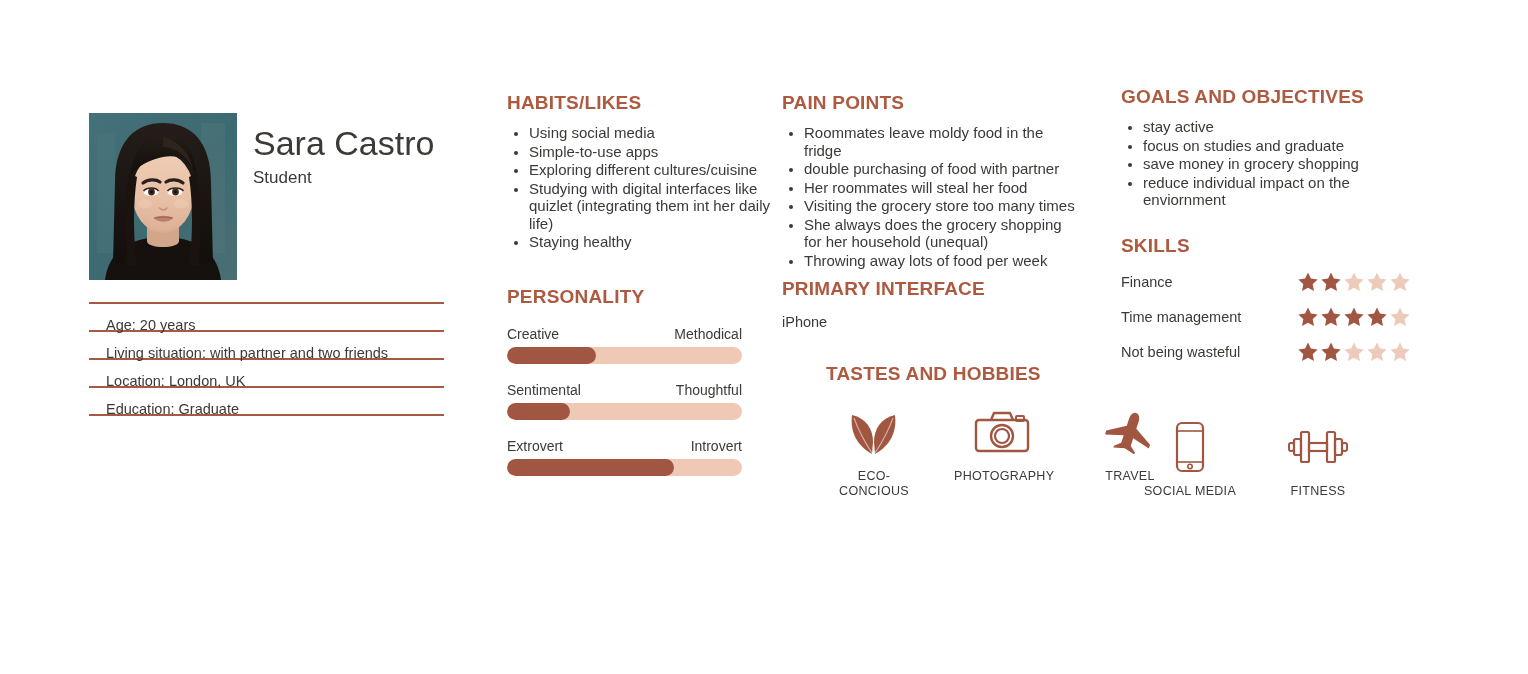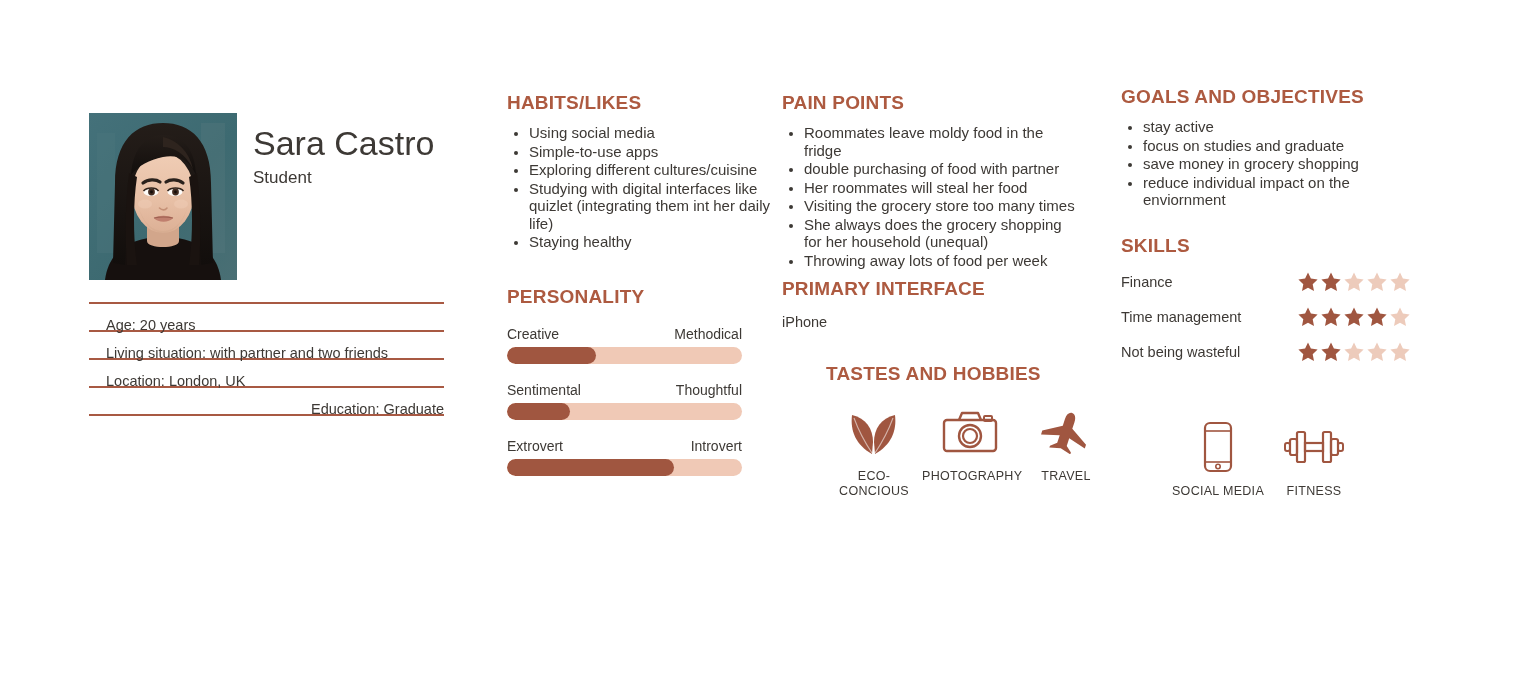--- a/index.html
+++ b/index.html
@@ -67,21 +67,21 @@
 
   .detail-table { margin-top: 22px; width: 355px; }
   .detail-row {
     border-top: 2px solid #a85943;
     font-size: 14.5px;
     color: #3d3935;
     padding: 13px 0 13px 17px;
     box-sizing: border-box;
     height: 26px;
   }
-  .detail-row:last-child { border-bottom: 2px solid #a16207; text-align: right; }
+  .detail-row:last-child { border-bottom: 2px solid #a16207; }
 
   
   #col-habits { position: absolute; left: 507px; top: 92px; width: 265px; }
   #col-personality { position: absolute; left: 507px; top: 286px; width: 235px; }
 
   .slider-block { margin-top: 18px; }
   .slider-labels {
     display: flex;
     justify-content: space-between;
     font-size: 14px;
@@ -102,21 +102,21 @@
     background: #a05640;
   }
 
   
   #col-pain { position: absolute; left: 782px; top: 92px; width: 300px; }
   #col-interface { position: absolute; left: 782px; top: 278px; width: 300px; }
   #col-tastes { position: absolute; left: 826px; top: 363px; width: 320px; }
 
   .plain-value { font-size: 14.5px; color: #3d3935; margin-top: 14px; }
 
-  .icon-row { display: flex; margin-top: 22px; }
+  .icon-row { display: flex; margin-top: 22px; gap: 32px; }
   .icon-cell {
     width: 96px;
     text-align: center;
     flex: 0 0 96px;
   }
   .icon-art {
     height: 50px;
     display: flex;
     align-items: center;
     justify-content: center;
@@ -125,21 +125,21 @@
     font-size: 12.5px;
     color: #3d3935;
     margin-top: 12px;
     line-height: 15px;
     letter-spacing: 0.3px;
   }
 
   
   #col-goals { position: absolute; left: 1121px; top: 86px; width: 290px; }
   #col-skills { position: absolute; left: 1121px; top: 235px; width: 290px; }
-  #col-skill-icons { position: absolute; left: 1170px; top: 400px; width: 290px; }
+  #col-skill-icons { position: absolute; left: 1142px; top: 400px; width: 290px; }
 
   .skill-row {
     display: flex;
     align-items: center;
     justify-content: space-between;
     margin-top: 14px;
   }
   .skill-name { font-size: 14.5px; color: #3d3935; }
   .stars { display: flex; gap: 1px; }
   .stars svg { display: block; }

